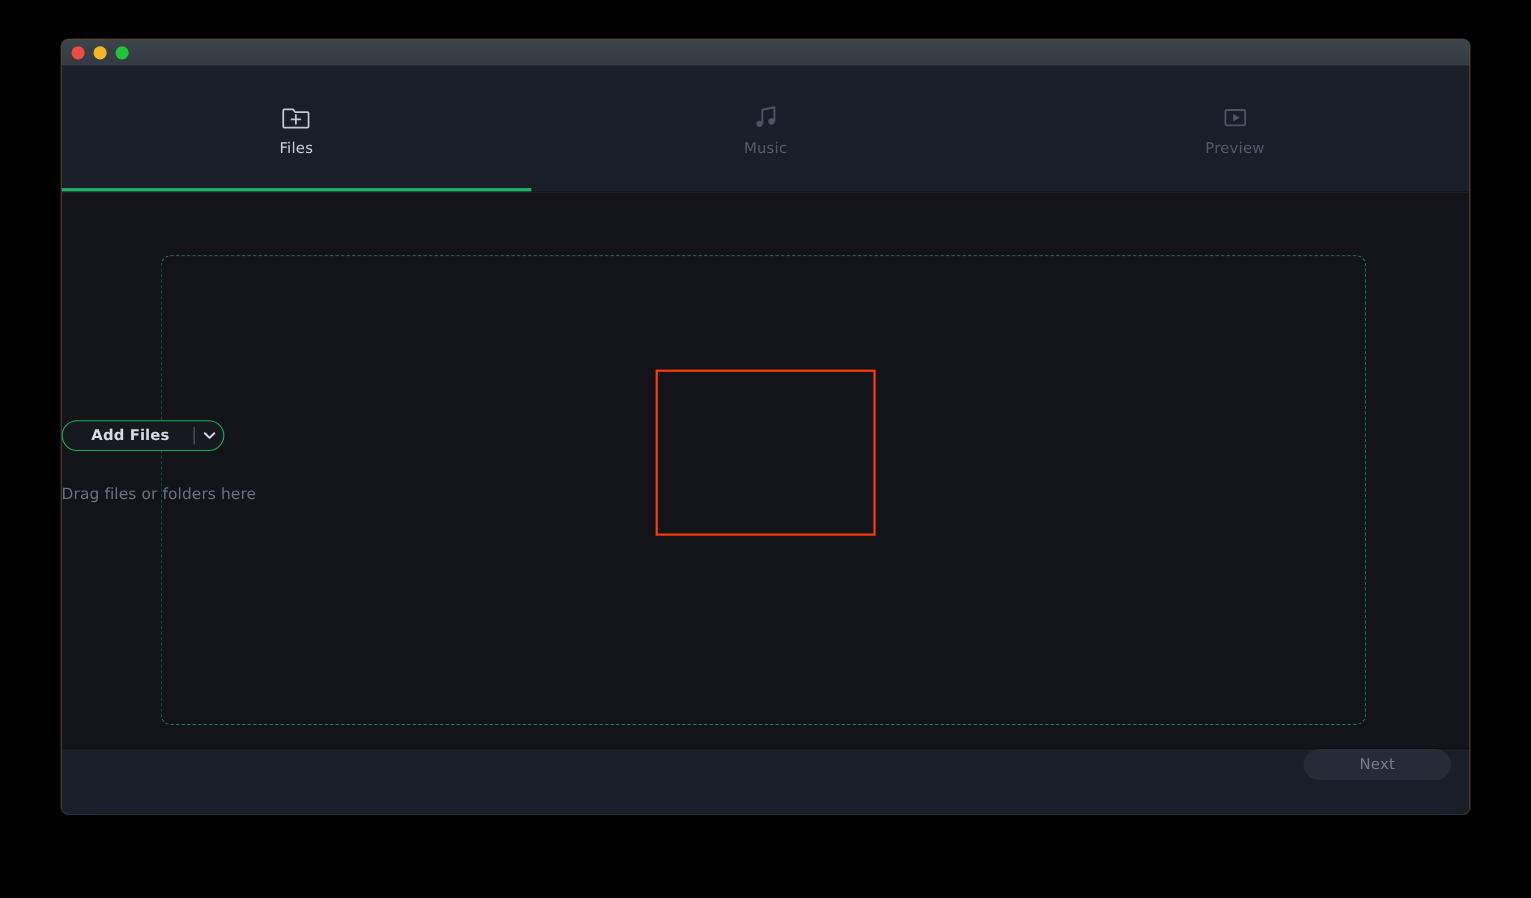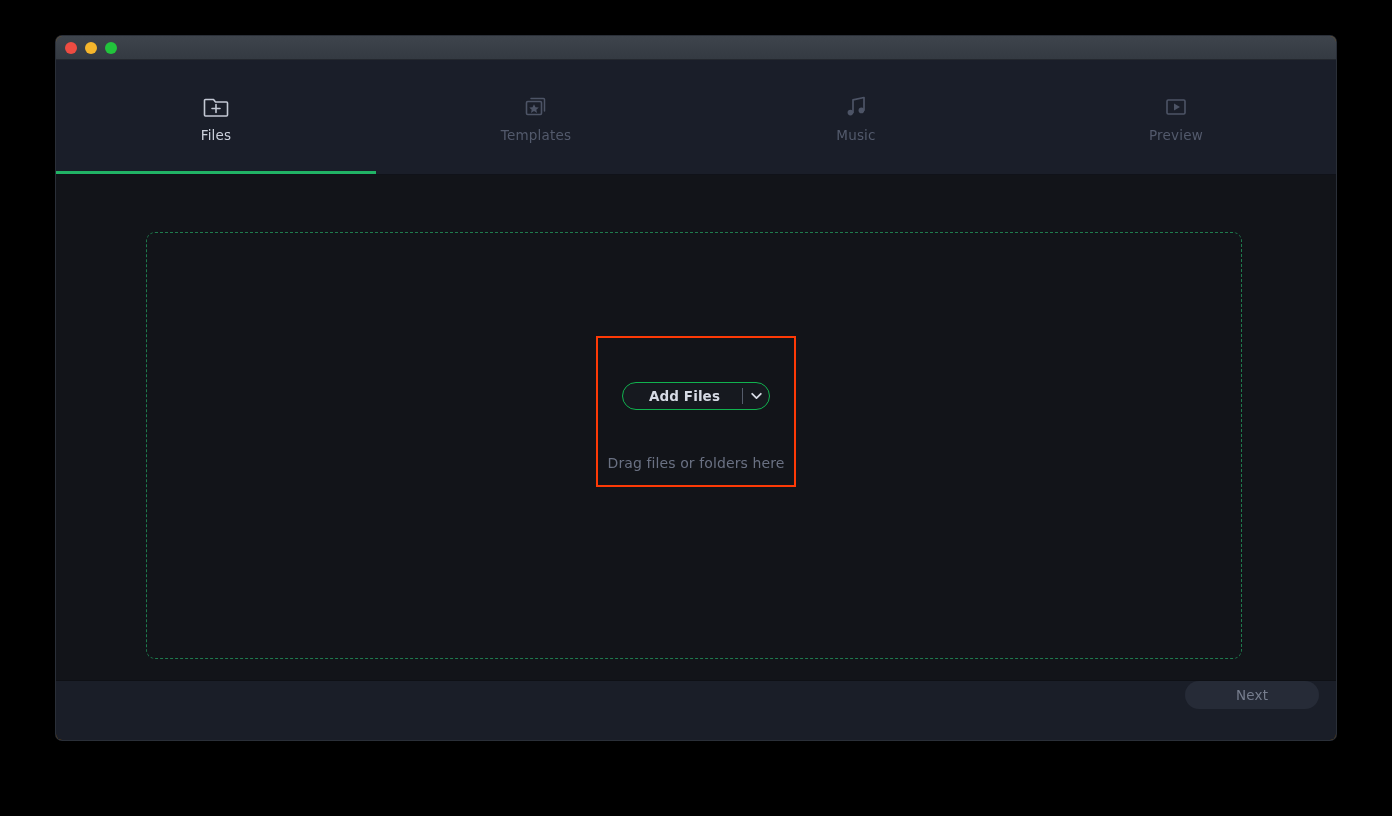--- a/index.html
+++ b/index.html
@@ -128,22 +128,22 @@
   }
 
   
   .center-cluster {
     position: absolute;
     left: 0;
     right: 0;
     top: 207px;
     display: flex;
     flex-direction: column;
-    align-items: center;
-    gap: 19px;
+    align-items: flex-start;
+    gap: 6px;
   }
   .add-files-btn {
     display: flex;
     align-items: center;
     height: 28px;
     border: 1.5px solid #11b24f;
     border-radius: 14px;
     background: #16191f;
     box-sizing: border-box;
     cursor: pointer;
@@ -224,30 +224,20 @@
       <span class="tab-icon">
         <svg width="26" height="26" viewBox="0 0 26 26" fill="none">
           <path d="M2.5 6.5h8l2 2.5h11a1 1 0 0 1 1 1v12a1 1 0 0 1-1 1h-21a1 1 0 0 1-1-1v-14.5a1 1 0 0 1 1-1z" stroke="currentColor" stroke-width="1.6" stroke-linejoin="round"></path>
           <path d="M13 11.5v8M9 15.5h8" stroke="currentColor" stroke-width="1.6" stroke-linecap="round"></path>
         </svg>
       </span>
       <span class="tab-label">Files</span>
       <span class="tab-underline"></span>
     </div>
 
-    <div class="tab">
-      <span class="tab-icon">
-        <svg width="26" height="26" viewBox="0 0 26 26" fill="none">
-          <path d="M8 5.5h12.5a1 1 0 0 1 1 1V18" stroke="currentColor" stroke-width="1.5" stroke-linecap="round" stroke-linejoin="round"></path>
-          <rect x="3.5" y="8.5" width="15" height="13" rx="1.2" stroke="currentColor" stroke-width="1.6"></rect>
-          <path d="M11 11.2l1.5 3 3.3.3-2.5 2.2.8 3.2-3.1-1.8-3.1 1.8.8-3.2-2.5-2.2 3.3-.3z" fill="currentColor"></path>
-        </svg>
-      </span>
-      <span class="tab-label">Templates</span>
-    </div>
 
     <div class="tab">
       <span class="tab-icon">
         <svg width="26" height="26" viewBox="0 0 26 26" fill="none">
           <path d="M10 19.5V6.8l11-2.3v12.6" stroke="currentColor" stroke-width="1.7" stroke-linecap="round" stroke-linejoin="round"></path>
           <circle cx="7.4" cy="19.6" r="2.8" fill="currentColor"></circle>
           <circle cx="18.4" cy="17.4" r="2.8" fill="currentColor"></circle>
         </svg>
       </span>
       <span class="tab-label">Music</span>

